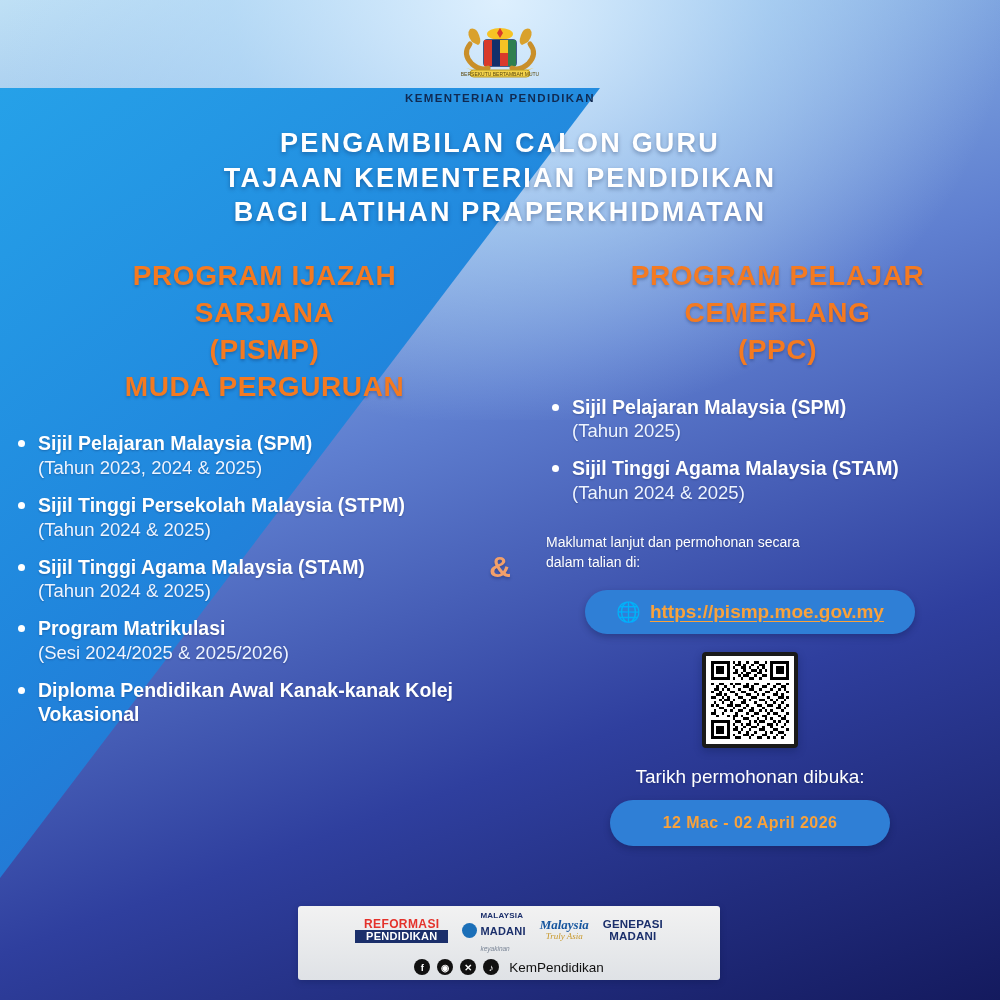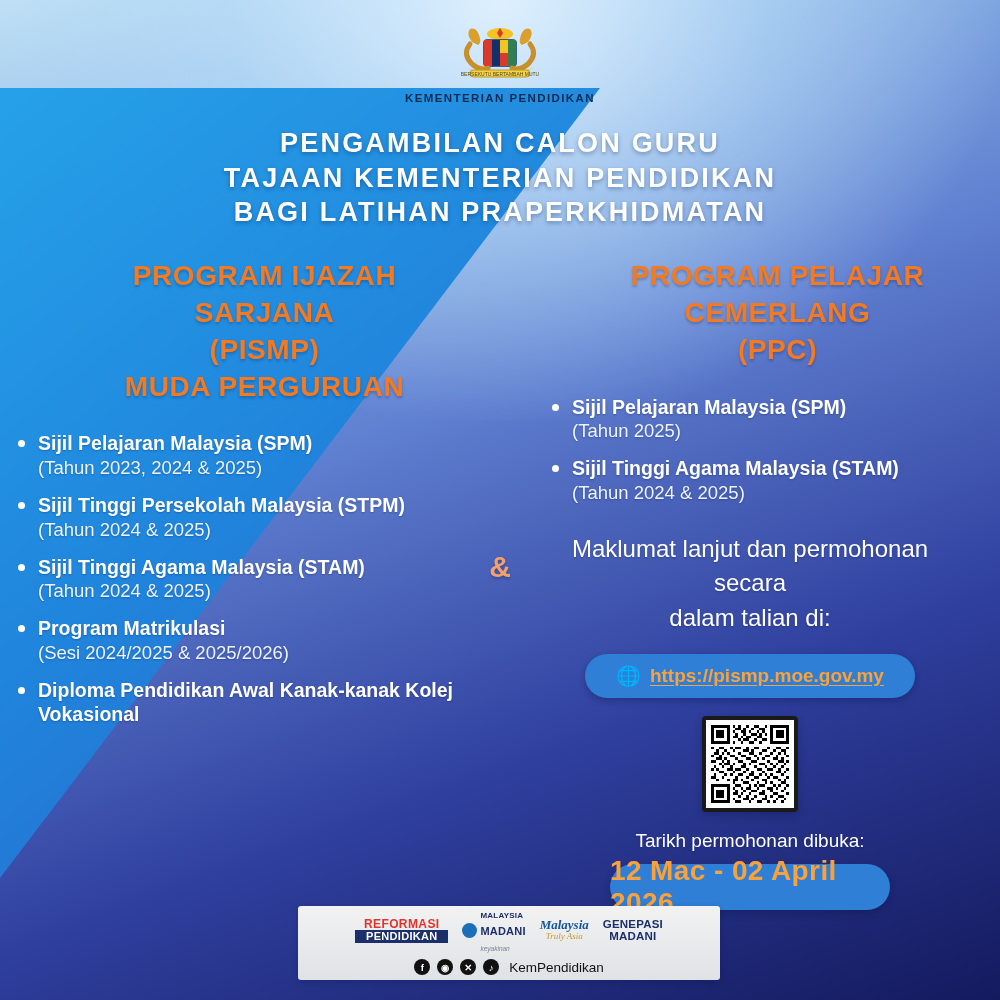--- a/index.html
+++ b/index.html
@@ -87,22 +87,22 @@
     text-shadow: 0 1px 2px rgba(10,25,70,.3);
   }
   .it-sub {
     display: block;
     color: #eef4ff; font-weight: 400; font-size: 18.5px; line-height: 1.35;
     text-shadow: 0 1px 2px rgba(10,25,70,.3);
   }
 
   
   .info {
-    margin-top: 26px; text-align: center;
-    color: #ffffff; font-size: 24px; line-height: 1.45;
+    margin-top: 26px; text-align: left;
+    color: #ffffff; font-size: 14px; line-height: 1.45;
     padding: 0 46px;
     text-shadow: 0 1px 2px rgba(10,25,70,.3);
   }
   .urlpill {
     margin: 18px auto 0;
     width: 330px; height: 44px;
     background: #2f7fd6;
     border-radius: 22px;
     display: flex; align-items: center; justify-content: center; gap: 9px;
     box-shadow: 0 3px 7px rgba(8,20,60,.3);
@@ -122,21 +122,21 @@
   .dateline {
     margin-top: 18px; text-align: center;
     color: #ffffff; font-size: 19px;
     text-shadow: 0 1px 2px rgba(10,25,70,.3);
   }
   .datepill {
     margin: 12px auto 0;
     width: 280px; height: 46px;
     background: #2f7fd6; border-radius: 23px;
     display: flex; align-items: center; justify-content: center;
-    color: #f9a23b; font-weight: 800; font-size: 28px;
+    color: #f9a23b; font-weight: 800; font-size: 16px;
     letter-spacing: .4px;
     box-shadow: 0 3px 7px rgba(8,20,60,.3);
   }
 
   
   .footer {
     position: absolute; left: 298px; bottom: 20px;
     width: 422px; height: 74px;
     background: linear-gradient(180deg, #f2f2f2 0%, #dfe2e6 100%);
     border-radius: 3px;

